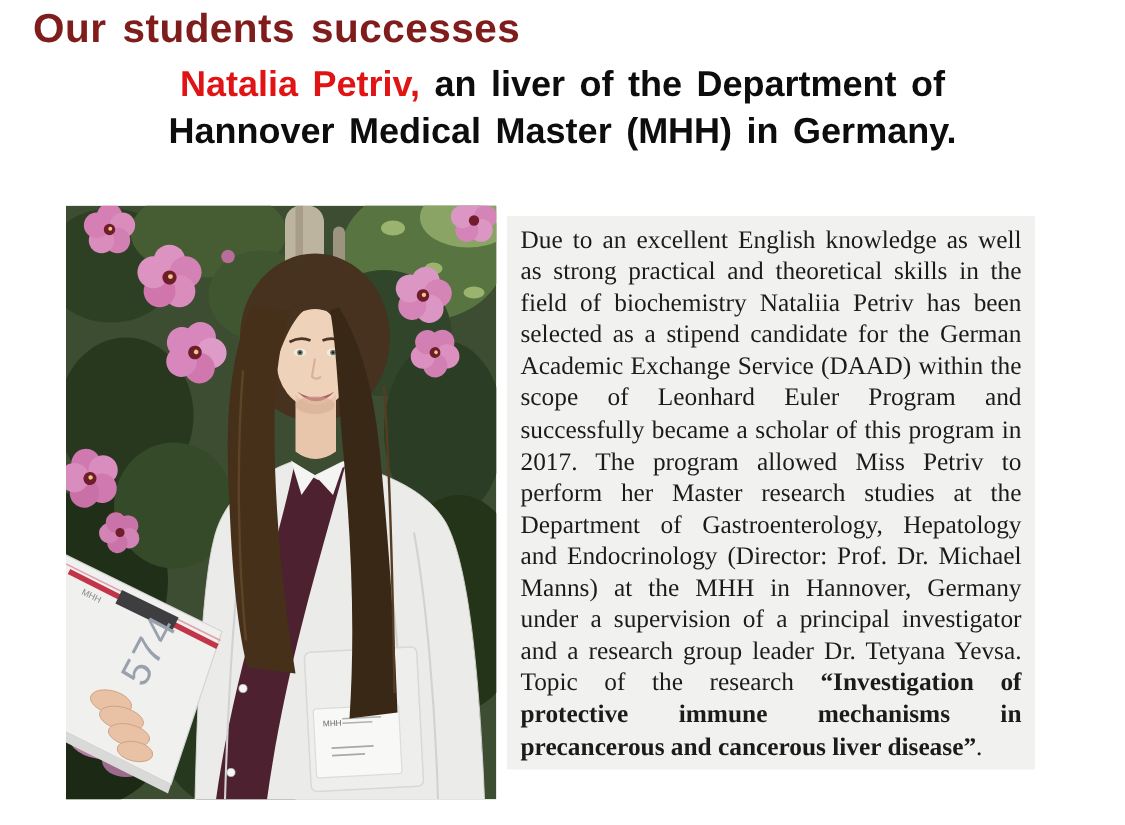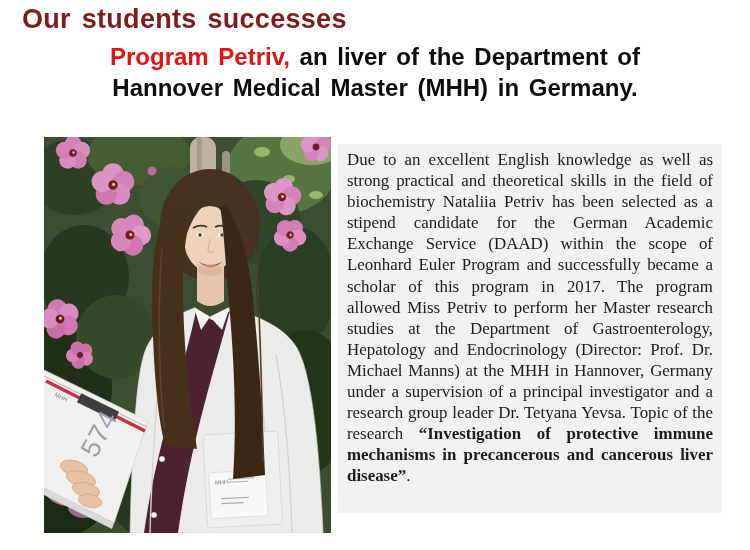--- a/index.html
+++ b/index.html
@@ -33,42 +33,42 @@
   .photo-frame {
     position: absolute;
     left: 44px; top: 137px;
     width: 287px; height: 396px;
     overflow: hidden;
   }
   .photo-frame svg { display: block; }
   .textbox {
     position: absolute;
     left: 338px; top: 144px;
-    width: 384px; height: 369px;
+    width: 352px; height: 369px;
     box-sizing: border-box;
     background: #f1f1ef;
     padding: 5px 9px 6px 9px;
   }
   .textbox p {
     margin: 0;
     font-family: "Liberation Serif", serif;
     font-size: 16.9px;
     line-height: 21.1px;
     text-align: justify;
     color: #1b1b1b;
   }
   .textbox .topic-bold { font-weight: bold; }
 </style>
 </head>
 <body>
 
 <div class="slide-title">Our students successes</div>
 
 <div class="subtitle">
-  <div><span class="name-red">Program Petriv,</span><span> an liver of the Department of</span></div>
+  <div><span class="name-red">Natalia Petriv,</span><span> an liver of the Department of</span></div>
   <div>Hannover Medical Master (MHH) in Germany.</div>
 </div>
 
 <div class="photo-frame">
   <svg width="287" height="396" viewBox="0 0 287 396" xmlns="http://www.w3.org/2000/svg">
 
     <g>
       <rect width="287" height="396" fill="#3d4d32"></rect>
       <ellipse cx="30" cy="40" rx="45" ry="38" fill="#2e4023"></ellipse>
       <ellipse cx="95" cy="18" rx="52" ry="30" fill="#465c33"></ellipse>

